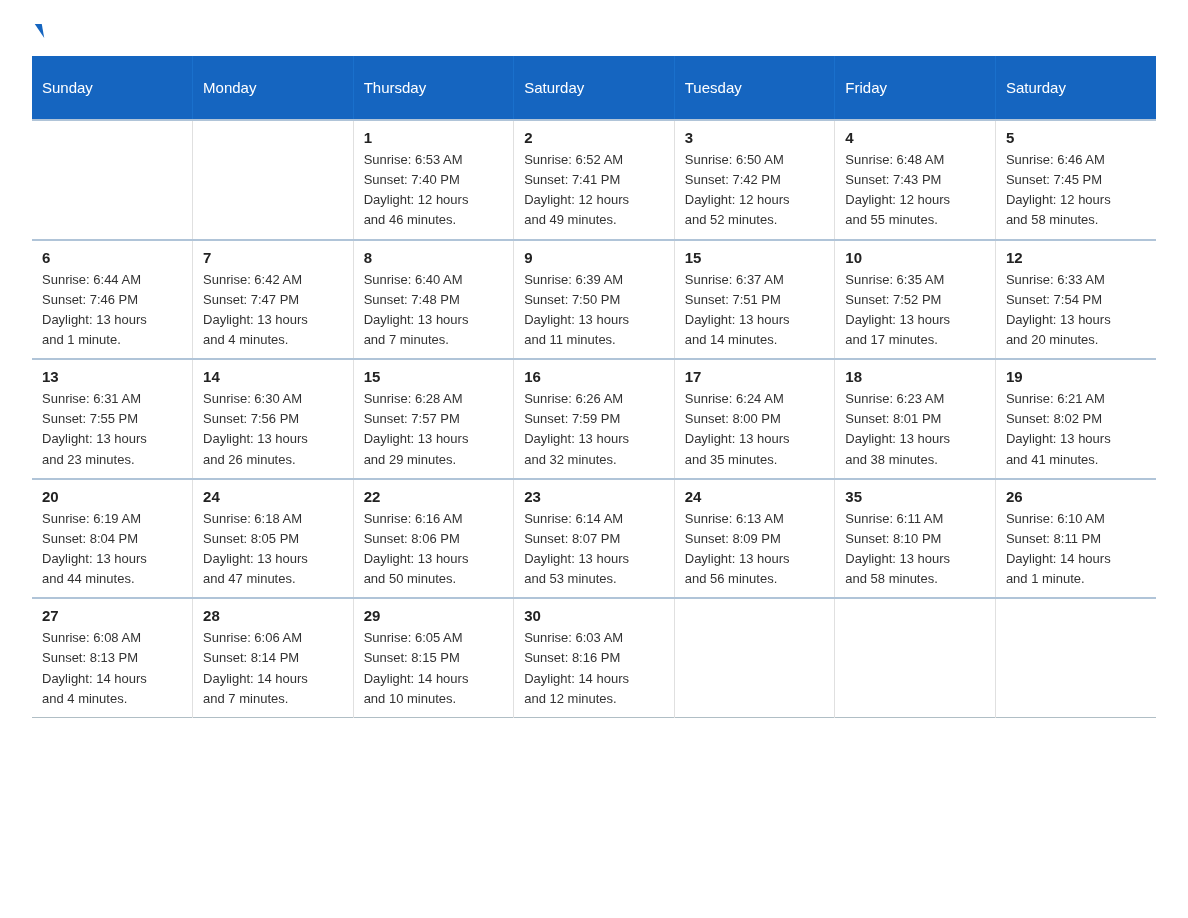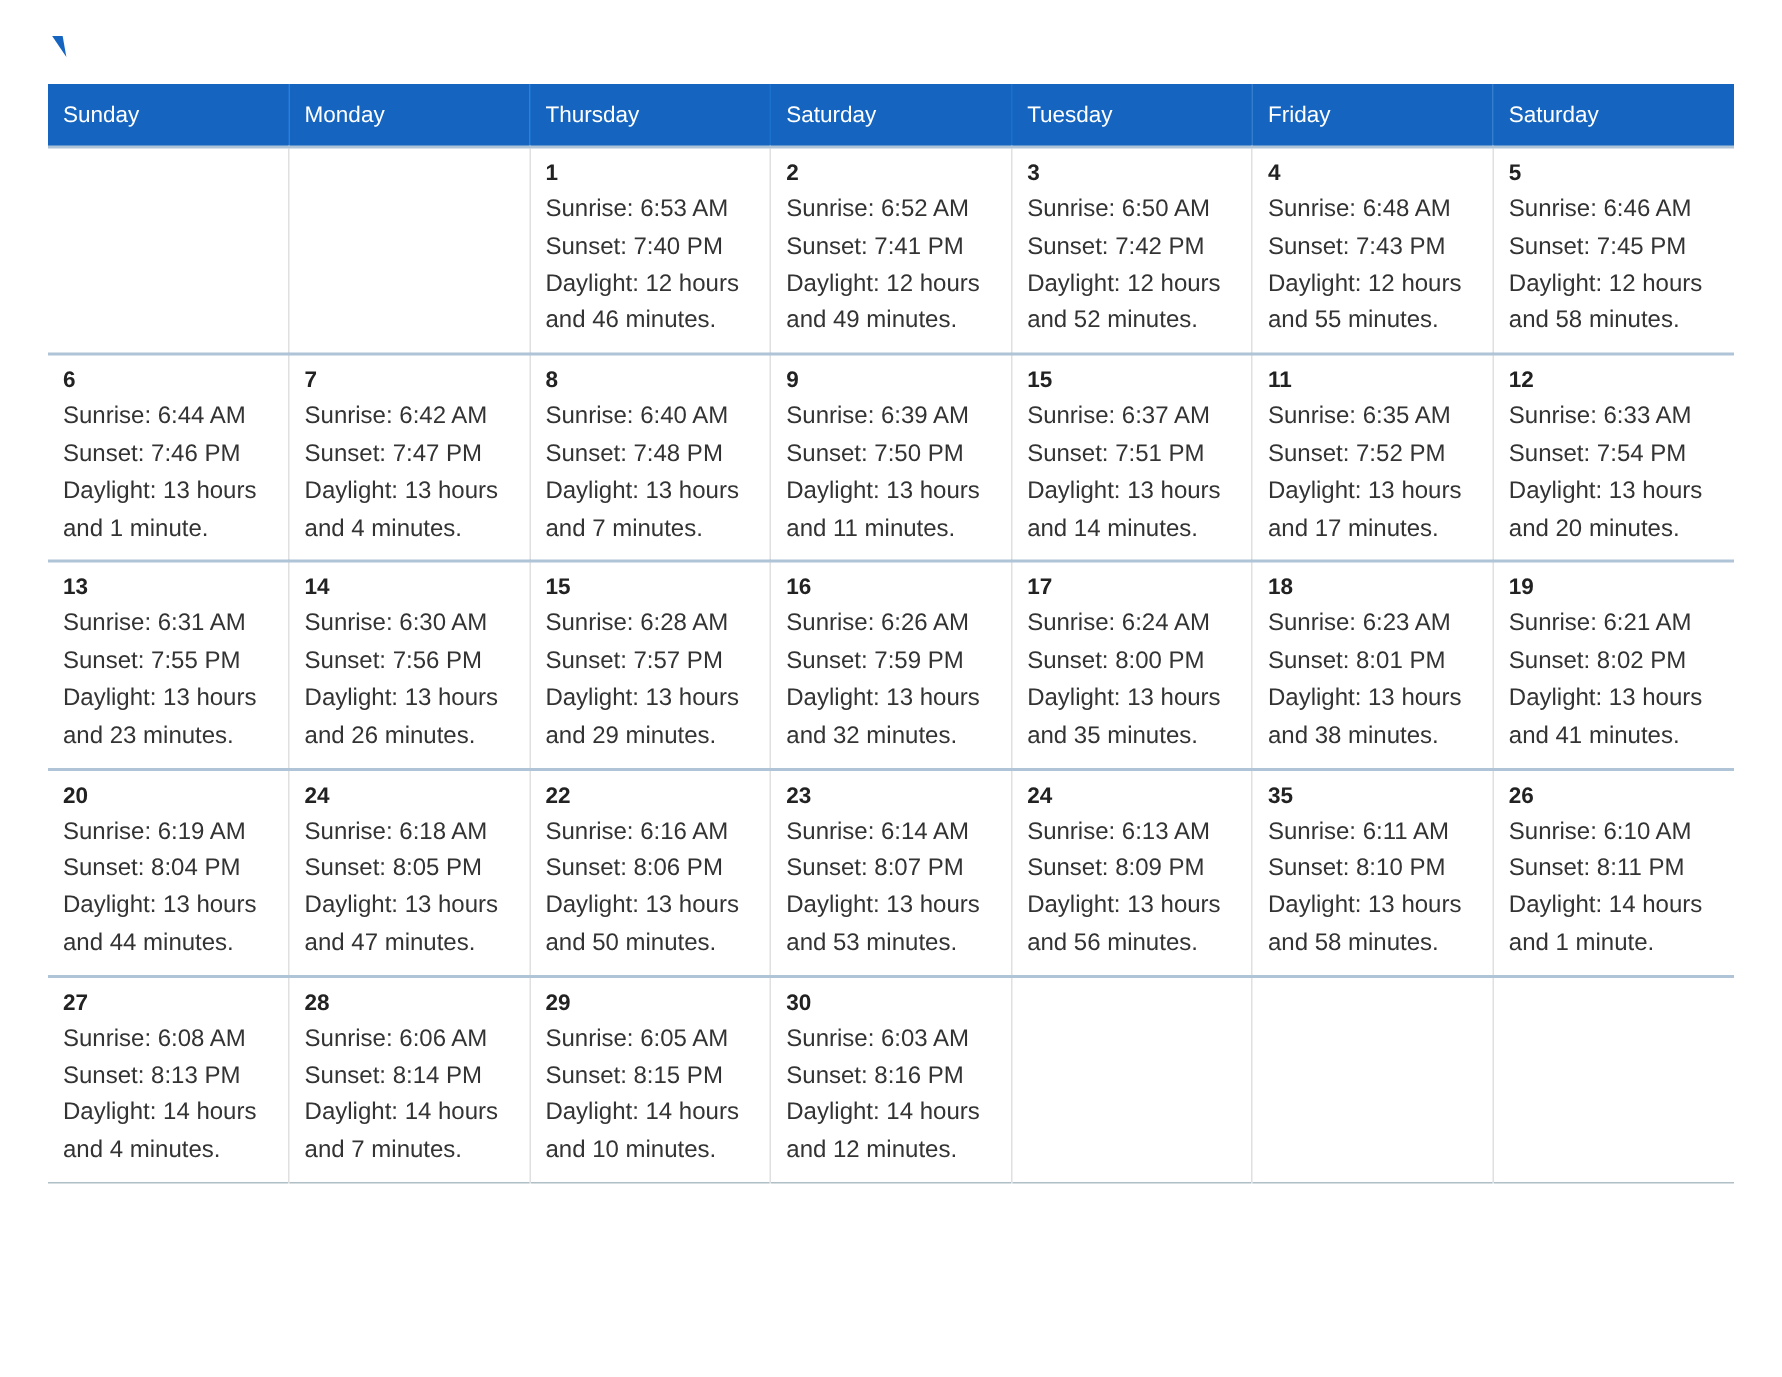--- a/index.html
+++ b/index.html
@@ -57,21 +57,21 @@
     table {
       width: 100%;
       border-collapse: collapse;
       table-layout: fixed;
     }
     thead tr {
       background-color: #1565c0;
       color: #fff;
     }
     thead th {
-      padding: 12px 10px;
+      padding: 23px 10px;
       text-align: left;
       font-size: 15px;
       font-weight: normal;
       border-right: 1px solid #1a70cc;
     }
     thead th:last-child { border-right: none; }
     tbody tr {
       border-bottom: 1px solid #b0bec5;
     }
     tbody td {
@@ -83,21 +83,21 @@
     }
     tbody td:last-child { border-right: none; }
     .day-number {
       font-size: 15px;
       font-weight: bold;
       color: #222;
       display: block;
       margin-bottom: 4px;
     }
     .day-info {
-      font-size: 16px;
+      font-size: 13px;
       color: #333;
       line-height: 1.55;
     }
     tbody tr:first-child td {
       border-top: none;
     }
     tbody tr {
       border-top: 2px solid #b0c4d8;
     }
     .empty-cell {
@@ -173,21 +173,21 @@
         </td>
         <td>
           <span class="day-number">9</span>
           <div class="day-info">Sunrise: 6:39 AM<br>Sunset: 7:50 PM<br>Daylight: 13 hours<br>and 11 minutes.</div>
         </td>
         <td>
           <span class="day-number">15</span>
           <div class="day-info">Sunrise: 6:37 AM<br>Sunset: 7:51 PM<br>Daylight: 13 hours<br>and 14 minutes.</div>
         </td>
         <td>
-          <span class="day-number">11</span>
+          <span class="day-number">10</span>
           <div class="day-info">Sunrise: 6:35 AM<br>Sunset: 7:52 PM<br>Daylight: 13 hours<br>and 17 minutes.</div>
         </td>
         <td>
           <span class="day-number">12</span>
           <div class="day-info">Sunrise: 6:33 AM<br>Sunset: 7:54 PM<br>Daylight: 13 hours<br>and 20 minutes.</div>
         </td>
       </tr>
       <tr>
         <td>
           <span class="day-number">13</span>

